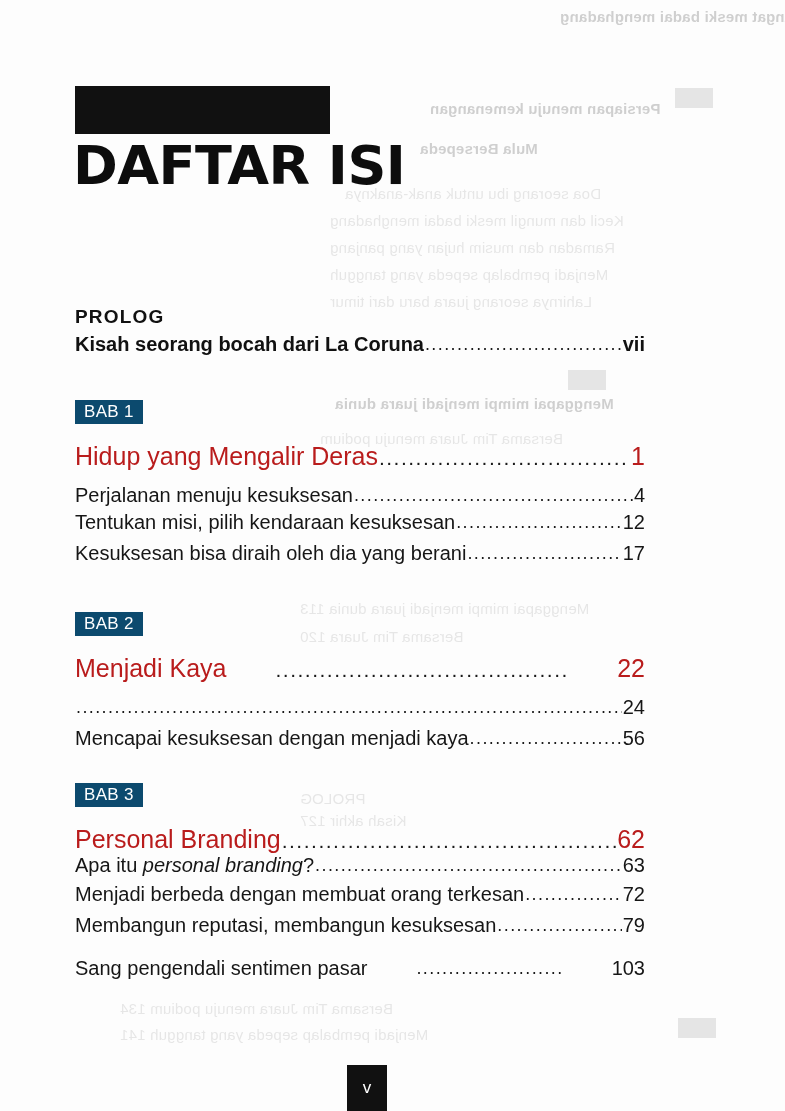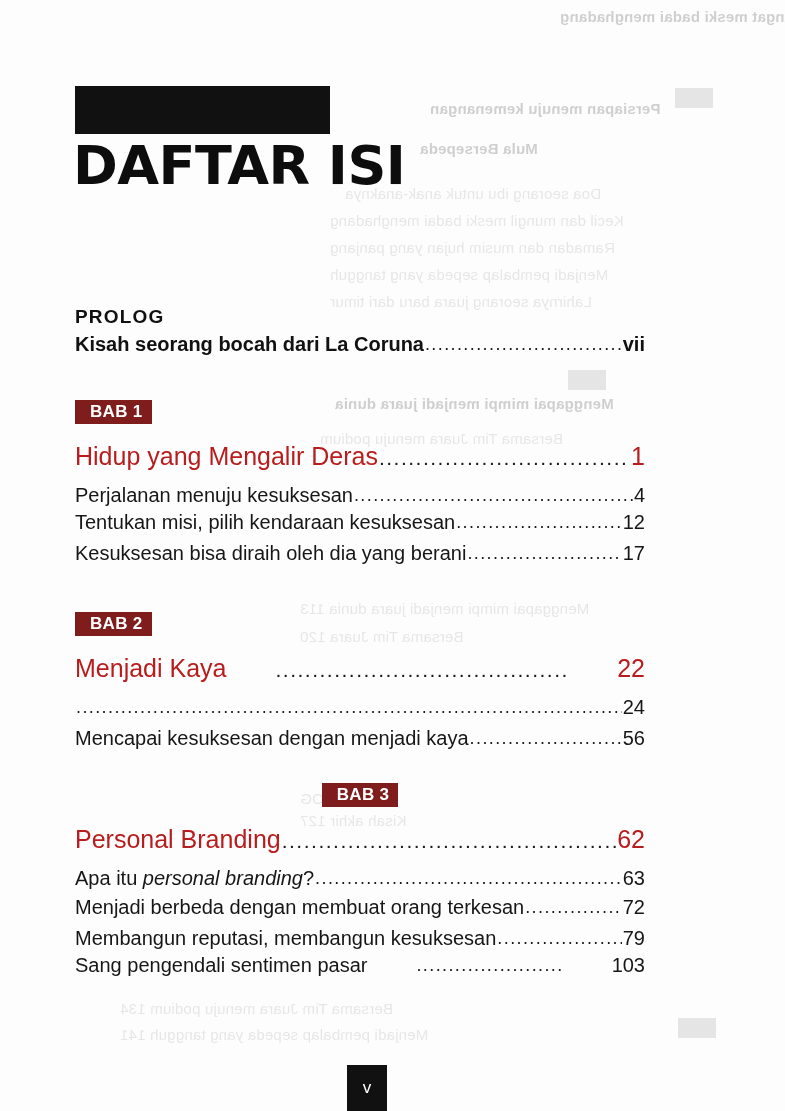--- a/index.html
+++ b/index.html
@@ -72,25 +72,25 @@
   .label-prolog {
     font-size: 19px;
     font-weight: bold;
     letter-spacing: 1.2px;
     color: #111;
     margin-bottom: 5px;
   }
 
   .bab-tag {
     display: inline-block;
-    background: #7f1d1d;
+    background: #0c4a6e;
     color: #ffffff;
     font-size: 17px;
-    font-weight: bold;
-    padding: 3px 9px 4px 15px;
+    font-weight: normal;
+    padding: 3px 9px 4px 9px;
     letter-spacing: .3px;
     line-height: 1;
   }
 
   .entry {
     display: flex;
     align-items: flex-end;
     width: 100%;
     white-space: nowrap;
   }
@@ -228,45 +228,45 @@
       <span class="leader">.......................................................................................................</span>
       <span class="pg">24</span>
     </div>
     <div class="entry sub" style="margin-top:8px;">
       <span class="etext">Mencapai kesuksesan dengan menjadi kaya</span>
       <span class="leader">.......................................................................................................</span>
       <span class="pg">56</span>
     </div>
   </div>
 
-  <div class="section" style="top:783px;text-align:center;">
+  <div class="section" style="top:783px;">
     <div>
       <span class="bab-tag">BAB 3</span>
     </div>
     <div class="entry major" style="margin-top:18px;">
       <span class="etext">Personal Branding</span>
       <span class="leader">.......................................................................................................</span>
       <span class="pg">62</span>
     </div>
-    <div class="entry sub" style="margin-top:13px;">
+    <div class="entry sub" style="">
       <span class="etext"><span>Apa itu </span><span class="ital">personal branding</span><span>?</span></span>
       <span class="leader">.......................................................................................................</span>
       <span class="pg">63</span>
     </div>
     <div class="entry sub" style="margin-top:6px;">
       <span class="etext">Menjadi berbeda dengan membuat orang terkesan</span>
       <span class="leader">.......................................................................................................</span>
       <span class="pg">72</span>
     </div>
     <div class="entry sub" style="margin-top:8px;">
       <span class="etext">Membangun reputasi, membangun kesuksesan</span>
       <span class="leader">.......................................................................................................</span>
       <span class="pg">79</span>
     </div>
-    <div class="entry sub" style="margin-top:4px;gap:48px;">
+    <div class="entry sub" style="margin-top:20px;gap:48px;">
       <span class="etext">Sang pengendali sentimen pasar</span>
       <span class="leader">.......................................................................................................</span>
       <span class="pg">103</span>
     </div>
   </div>
 
   <div class="footer-box">v</div>
 </div>
 
 </body></html>

